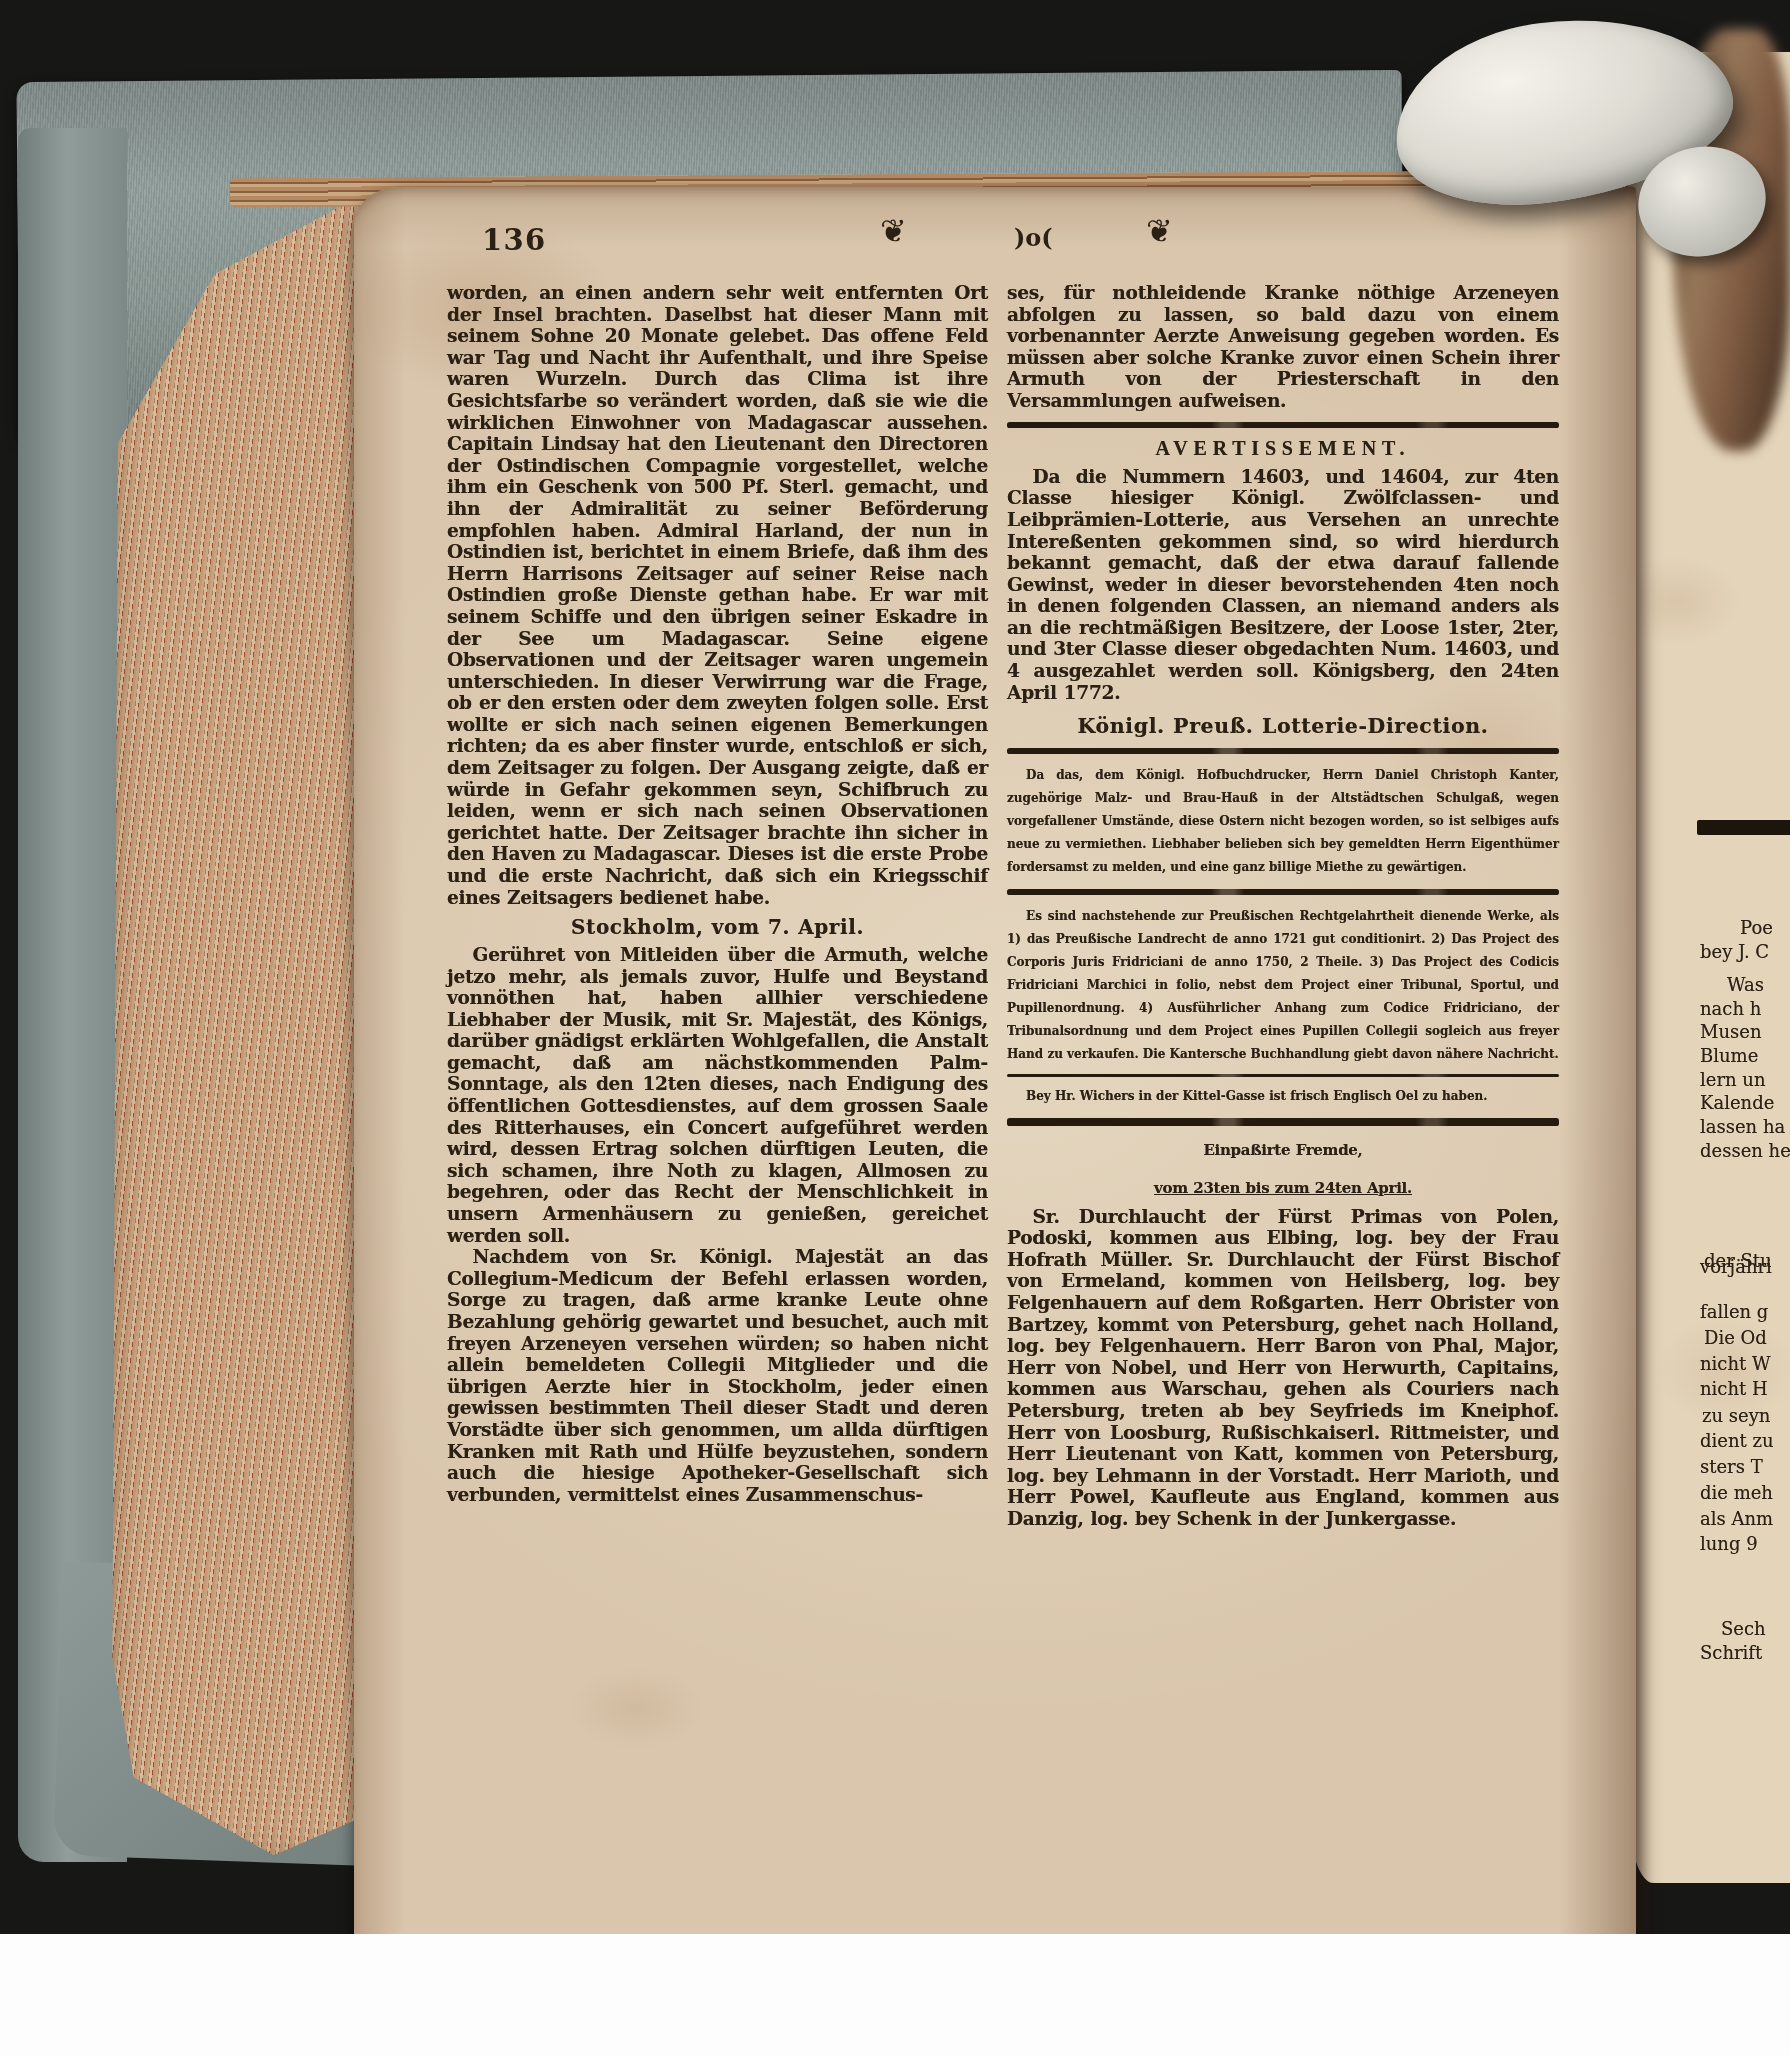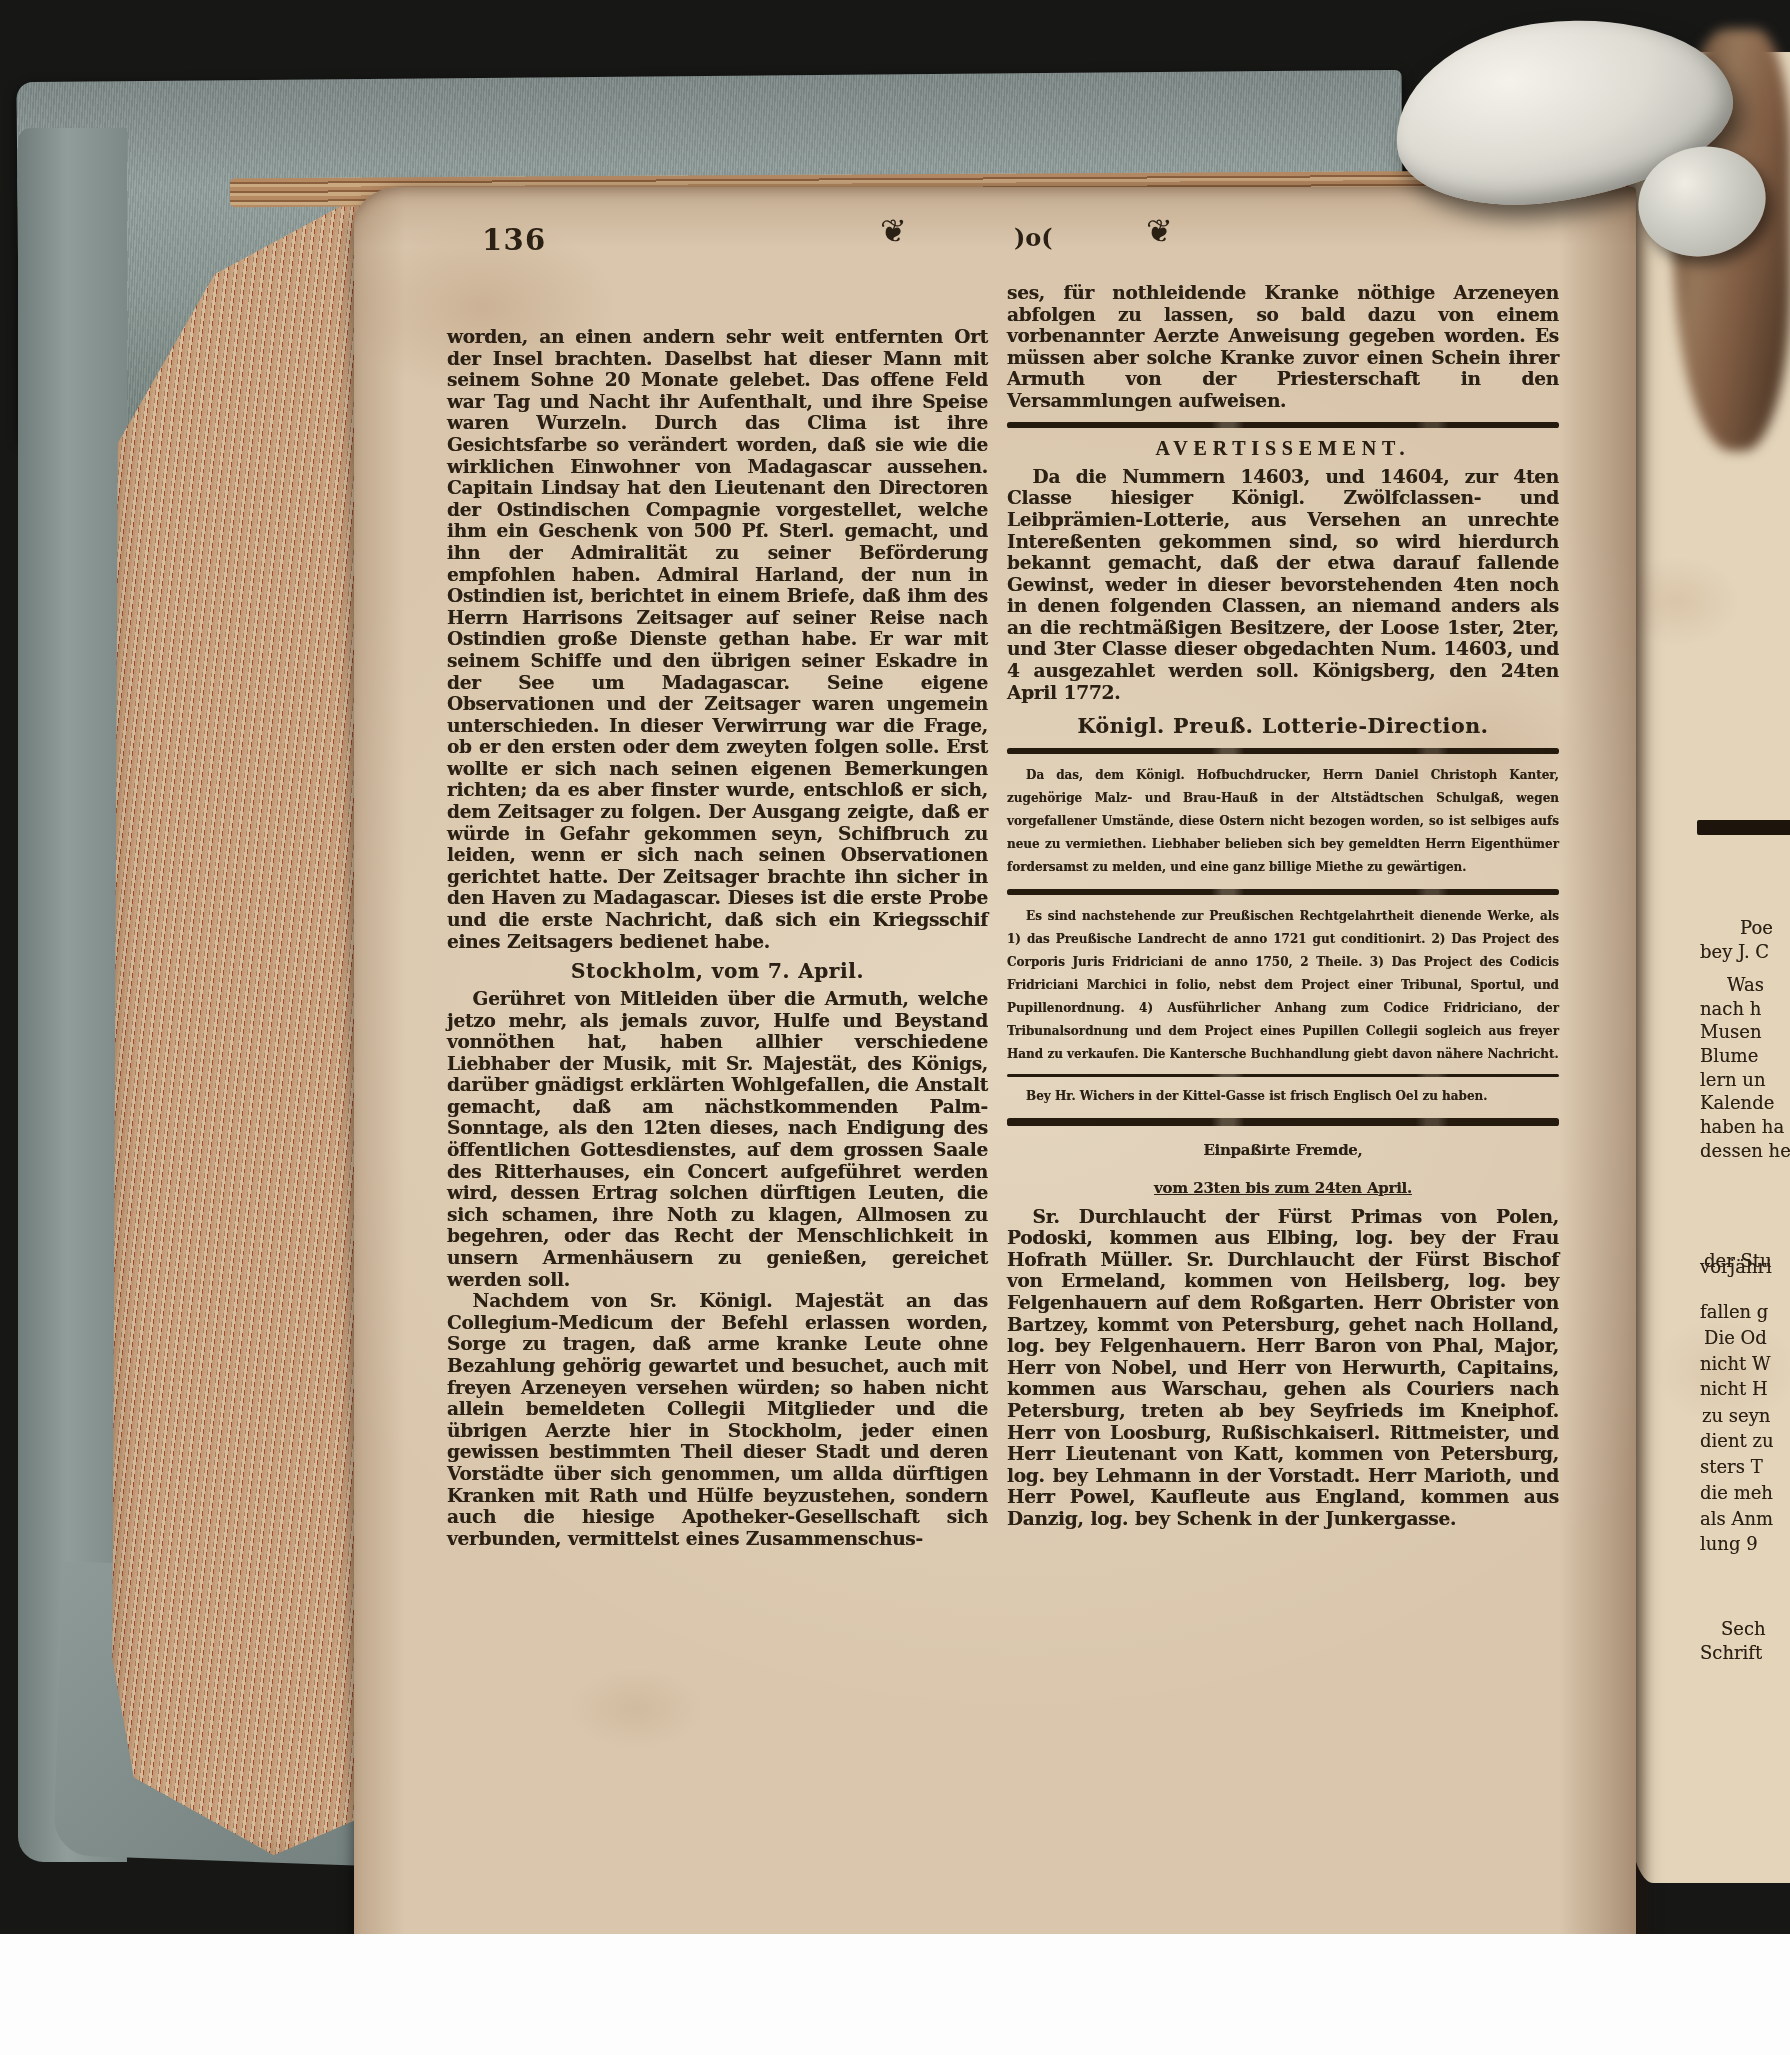--- a/index.html
+++ b/index.html
@@ -69,21 +69,21 @@
 
   
   .ink{color:#2b2014;}
   .page-header-num{position:absolute;left:128px;top:36px;font-size:29px;font-weight:700;letter-spacing:1.3px;}
   .orn{position:absolute;top:28px;font-size:32px;line-height:32px;color:#2b2014;}
   .sig-mark{position:absolute;left:660px;top:36px;font-size:24px;font-weight:700;}
 
   .col{position:absolute;top:95px;text-align:justify;font-weight:700;
        font-size:18.6px;line-height:21.6px;letter-spacing:-0.3px;word-spacing:0.6px;
        text-shadow:0 0 0.6px rgba(43,32,20,.55);}
-  .col1{left:93px;width:541px;margin-top:44px;}
+  .col1{left:93px;width:541px;}
   .col2{left:653px;width:552px;}
   .para-indent{text-indent:25.6px;}
   .h-center{text-align:center;font-weight:700;}
   .h-stockholm{font-size:20px;margin:9px 0 5.1px 0;letter-spacing:0.6px;}
   .h-avert{font-family:"Liberation Serif",serif;font-size:20px;letter-spacing:5.8px;margin:10.2px 0 6.4px 0;text-indent:0;}
   .h-direction{font-size:20.5px;margin:12.8px 0 9px 0;letter-spacing:0.6px;}
   .h-fremde{font-size:15px;margin:14px 0 16px 0;}
   .h-fremde2{font-size:15px;margin:1.3px 0 6.4px 0;text-decoration:underline;}
   .rule{height:5.8px;background:linear-gradient(90deg,#241a0e 0 37%,rgba(36,26,14,.72) 39% 41%,#241a0e 43% 74%,rgba(36,26,14,.78) 76% 78%,#241a0e 80% 100%);
         border-radius:2.6px;margin:10.2px 0;}
@@ -111,21 +111,21 @@
   <div class="page-recto">
     <div class="frag-rule"></div>
     <span class="frag" style="left:112px;top:865px;">Poe</span>
     <span class="frag" style="left:72px;top:889px;">bey J. C</span>
     <span class="frag" style="left:99px;top:922px;">Was</span>
     <span class="frag" style="left:72px;top:946px;">nach h</span>
     <span class="frag" style="left:72px;top:969px;">Musen</span>
     <span class="frag" style="left:72px;top:993px;">Blume</span>
     <span class="frag" style="left:72px;top:1017px;">lern un</span>
     <span class="frag" style="left:72px;top:1040px;">Kalende</span>
-    <span class="frag" style="left:72px;top:1064px;">haben ha</span>
+    <span class="frag" style="left:72px;top:1064px;">lassen ha</span>
     <span class="frag" style="left:72px;top:1088px;">dessen he</span>
     <span class="frag" style="left:76px;top:1198px;">der Stu</span>
     <span class="frag" style="left:72px;top:1156px;margin-top:48px;">vorjähri</span>
     <span class="frag" style="left:72px;top:1249px;">fallen g</span>
     <span class="frag" style="left:76px;top:1275px;">Die Od</span>
     <span class="frag" style="left:72px;top:1301px;">nicht W</span>
     <span class="frag" style="left:72px;top:1326px;">nicht H</span>
     <span class="frag" style="left:74px;top:1353px;">zu seyn</span>
     <span class="frag" style="left:72px;top:1378px;">dient zu</span>
     <span class="frag" style="left:72px;top:1404px;">sters T</span>

